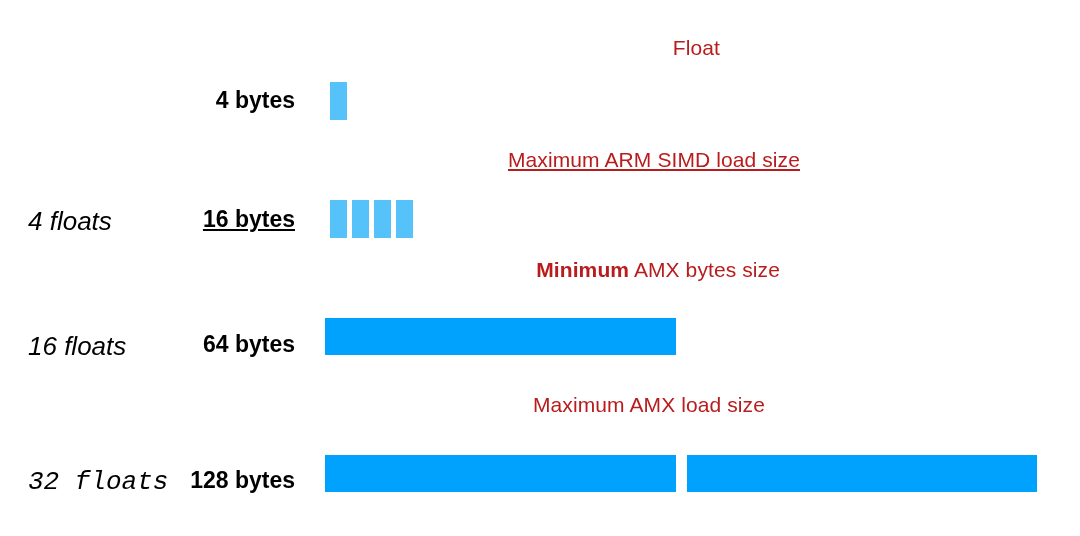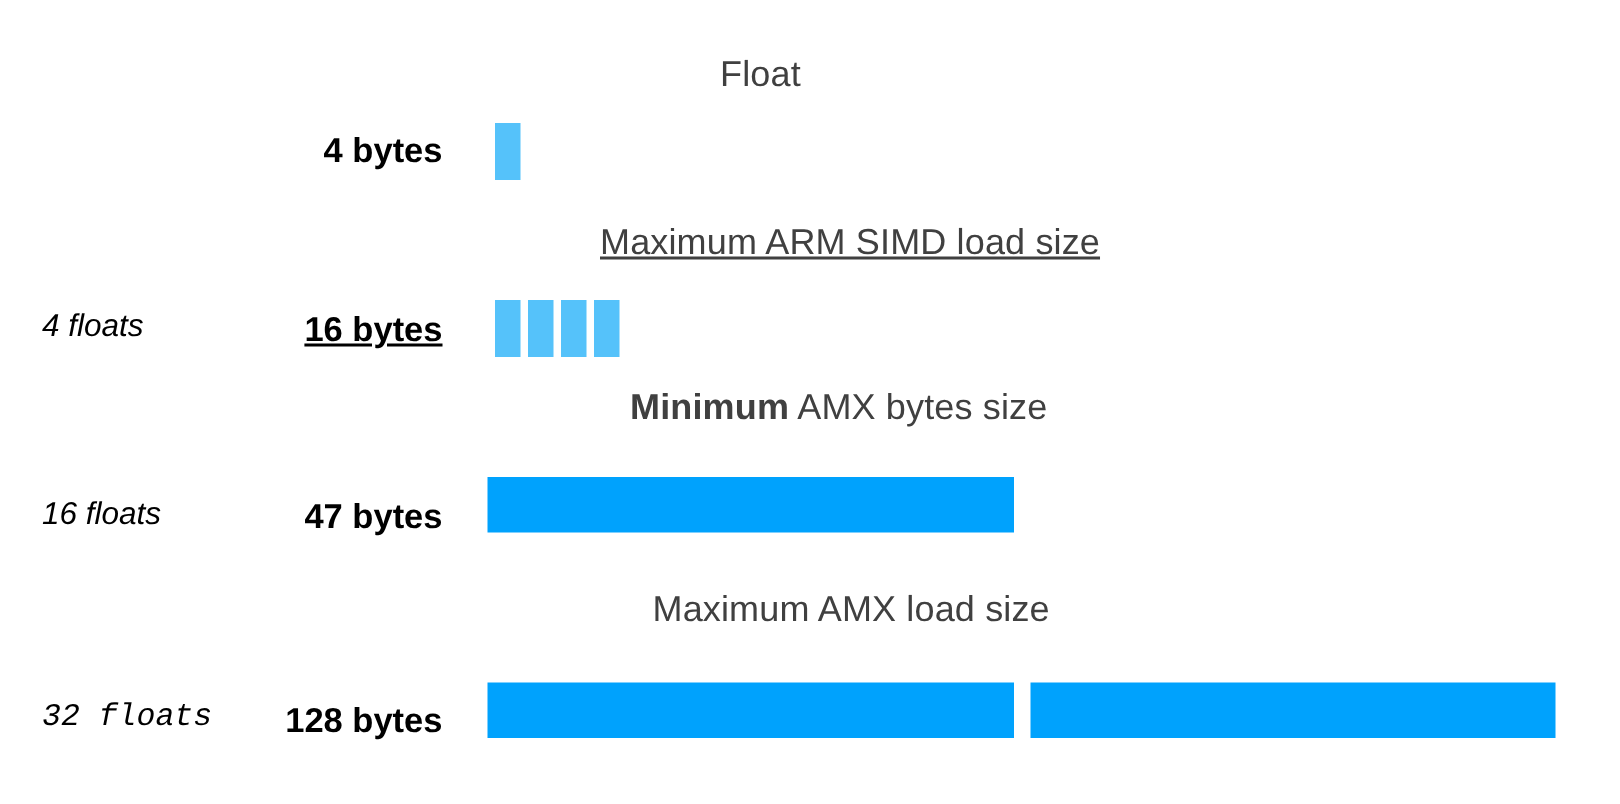--- a/index.html
+++ b/index.html
@@ -19,35 +19,35 @@
   .stage {
     position: absolute;
     left: 0; top: 0;
     width: 1080px;
     height: 536px;
   }
 
   
   .caption {
     position: absolute;
-    font-size: 24px;
+    font-size: 21px;
     font-weight: 400;
-    color: #404040;
+    color: #b91c1c;
     white-space: nowrap;
-    text-align: left;
+    text-align: right;
     letter-spacing: 0.1px;
   }
   .caption .em {
     font-weight: 700;
   }
 
   
   .floats-label {
     position: absolute;
-    font-size: 21px;
+    font-size: 26px;
     font-style: italic;
     font-weight: 400;
     color: #000000;
     white-space: nowrap;
     text-align: left;
     left: 28px;
     width: 140px;
   }
   .bytes-label {
     position: absolute;
@@ -94,21 +94,21 @@
     <div class="bar bar-light" style="left:352px; top:200px; width:17px; height:38px;"></div>
     <div class="bar bar-light" style="left:374px; top:200px; width:17px; height:38px;"></div>
     <div class="bar bar-light" style="left:396px; top:200px; width:17px; height:38px;"></div>
   </div>
 
   <div class="row">
     <div class="caption" style="left:420px; top:258px; width:360px;"><span class="em">Minimum</span> <span>AMX bytes size</span></div>
 
     <div class="floats-label" style="top:331px;">16 floats</div>
 
-    <div class="bytes-label" style="top:331px;">47 bytes</div>
+    <div class="bytes-label" style="top:331px;">64 bytes</div>
 
     <div class="bar bar-strong" style="left:325px; top:318px; width:351px; height:37px;"></div>
   </div>
 
   <div class="row">
     <div class="caption" style="left:435px; top:393px; width:330px;">Maximum AMX load size</div>
 
     <div class="floats-label" style="top:467px;font-family:Liberation Mono, monospace;">32 floats</div>
 
     <div class="bytes-label" style="top:467px;">128 bytes</div>

